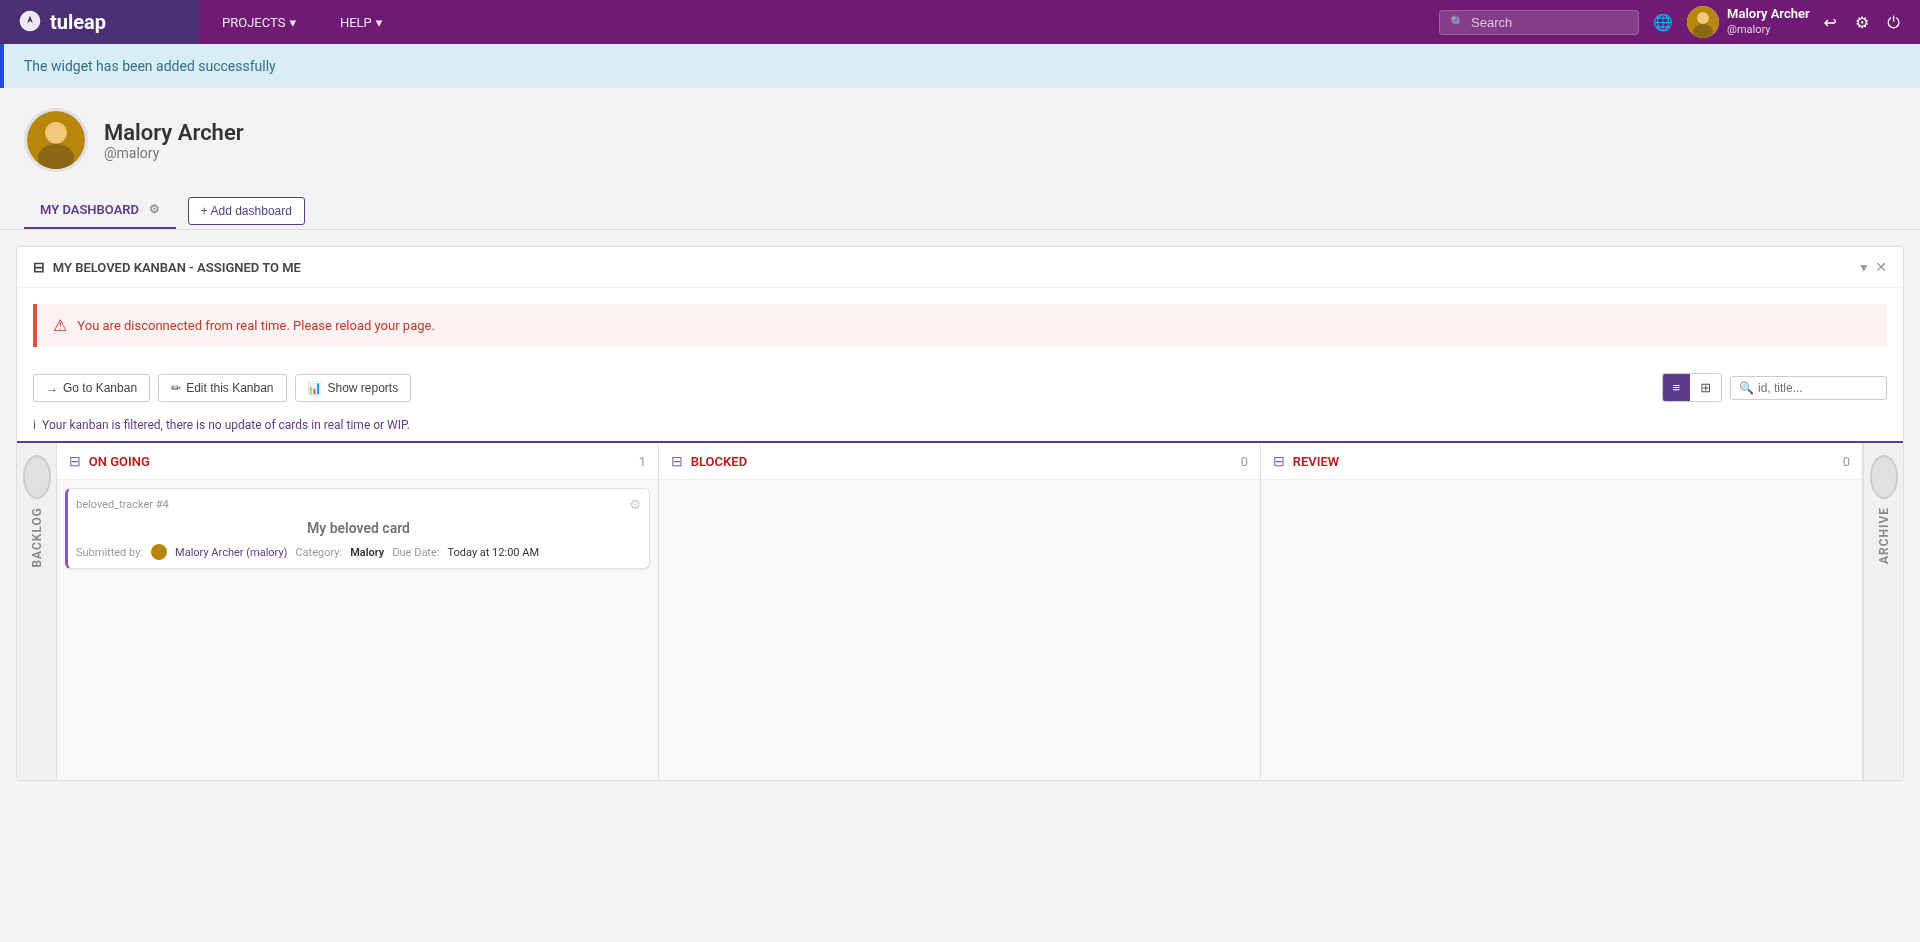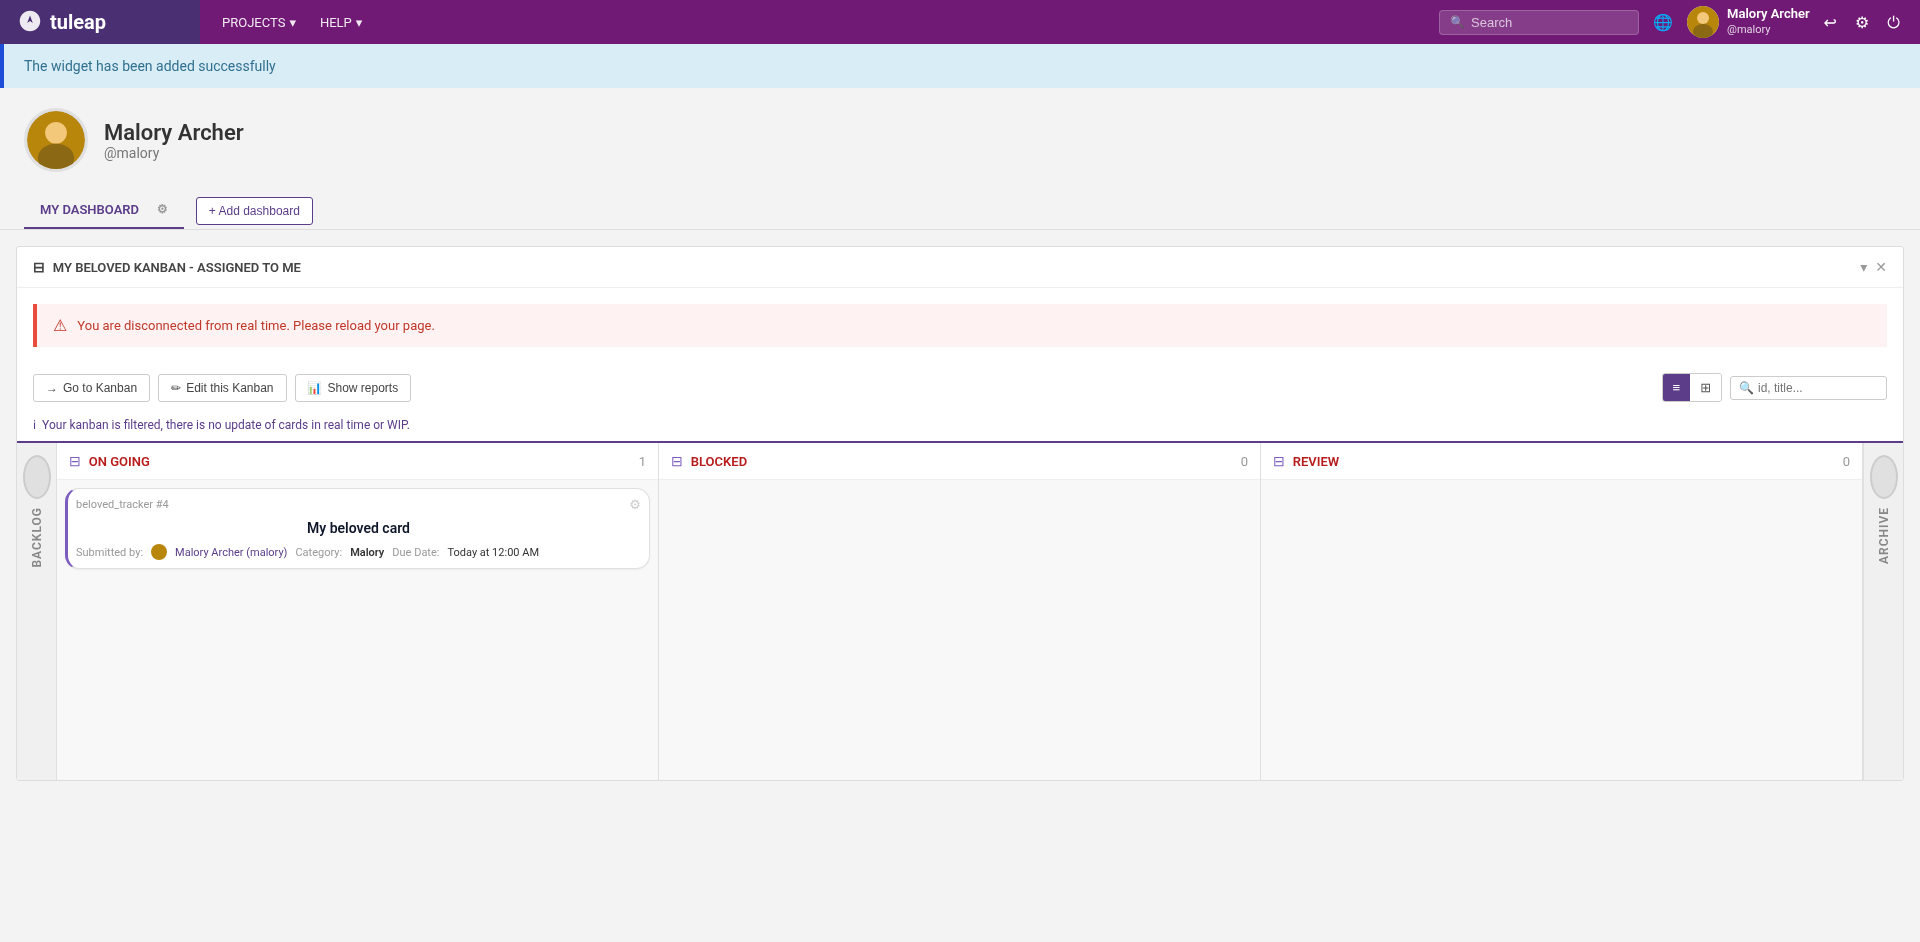--- a/index.html
+++ b/index.html
@@ -9,21 +9,21 @@
     .topnav {
       display: flex; align-items: center; height: 44px;
       background: #701a75; color: white;
     }
     .topnav-logo {
       display: flex; align-items: center; gap: 6px;
       background: #4a2f73; padding: 0 16px; height: 100%;
       font-size: 20px; font-weight: bold; color: white; min-width: 200px;
     }
     .topnav-logo svg { width: 28px; height: 28px; }
-    .topnav-items { display: flex; align-items: center; gap: 0; padding: 0 10px; flex: 1; }
+    .topnav-items { display: flex; align-items: center; gap: 20px; padding: 0 10px; flex: 1; }
     .topnav-item {
       color: rgba(255,255,255,0.9); padding: 6px 12px;
       font-size: 13px; cursor: pointer; display: flex; align-items: center; gap: 4px;
     }
     .topnav-right { display: flex; align-items: center; gap: 10px; padding: 0 16px; }
     .search-box {
       display: flex; align-items: center; background: rgba(255,255,255,0.15);
       border-radius: 4px; padding: 4px 10px; gap: 6px; width: 200px;
       border: 1px solid rgba(255,255,255,0.2);
     }
@@ -53,21 +53,21 @@
     .profile-name { font-size: 22px; font-weight: 600; color: #333; }
     .profile-handle { font-size: 14px; color: #777; }
 
     
     .tabs-bar {
       display: flex; align-items: center; gap: 8px;
       border-bottom: 1px solid #ddd; background: #f3f3f3; padding: 0 24px;
     }
     .tab-item {
       padding: 10px 16px; font-size: 13px; cursor: pointer; color: #555;
-      border-bottom: 2px solid transparent; display: flex; align-items: flex-start; gap: 18px;
+      border-bottom: 2px solid transparent; display: flex; align-items: flex-start; gap: 10px;
     }
     .tab-item.active { color: #5b3d8a; border-bottom: 2px solid #5b3d8a; font-weight: 600; }
     .tab-add {
       margin-left: 4px; padding: 6px 12px; border: 1px solid #5b3d8a;
       color: #5b3d8a; background: white; border-radius: 3px; cursor: pointer; font-size: 12px;
     }
 
     
     .widget-container {
       margin: 16px; background: white; border: 1px solid #ddd; border-radius: 3px;
@@ -149,28 +149,28 @@
       writing-mode: vertical-rl; text-orientation: mixed; transform: rotate(180deg);
       color: #888; font-size: 12px; font-weight: 600; letter-spacing: 1px; text-transform: uppercase;
     }
     .side-oval {
       width: 28px; height: 44px; border-radius: 50%; background: #e0e0e0; border: 2px solid #ccc;
       margin-bottom: 8px;
     }
 
     
     .kanban-card {
-      background: white; border-radius: 14px; border: 1px solid #e0e0e0;
+      background: white; border-radius: 6px; border: 1px solid #e0e0e0;
       border-left: 3px solid #7c5cbf; padding: 8px; margin-bottom: 8px;
       box-shadow: 0 1px 2px rgba(0,0,0,0.05);
     }
     .card-header { display: flex; align-items: center; justify-content: space-between; margin-bottom: 6px; }
     .card-id { font-size: 11px; color: #999; }
     .card-settings-icon { color: #ccc; cursor: pointer; font-size: 13px; }
-    .card-title { font-size: 14px; font-weight: 600; color: #0f172a; text-align: center; margin: 8px 0; }
+    .card-title { font-size: 14px; font-weight: 600; color: #737373; text-align: center; margin: 8px 0; }
     .card-meta { display: flex; align-items: center; gap: 8px; font-size: 11px; color: #666; flex-wrap: wrap; }
     .card-meta-link { color: #5b3d8a; cursor: pointer; }
     .meta-label { color: #999; }
     .meta-value { color: #333; }
     .meta-value.bold { font-weight: 600; }
 
     
     .tuleap-icon { fill: white; }
   </style>
 </head>

